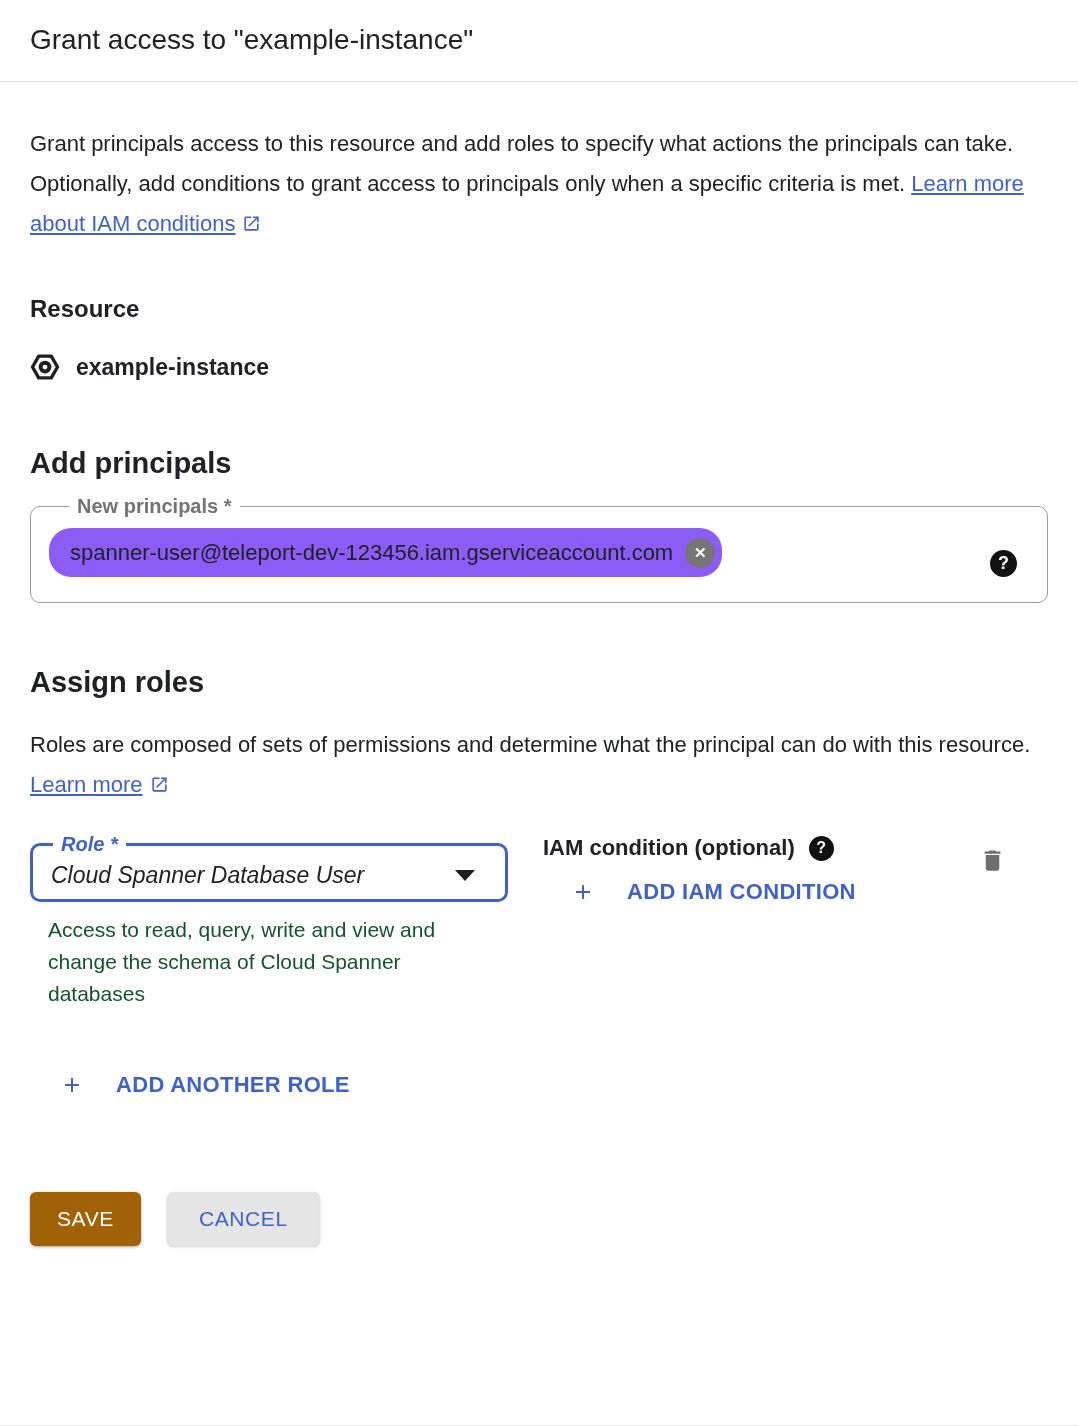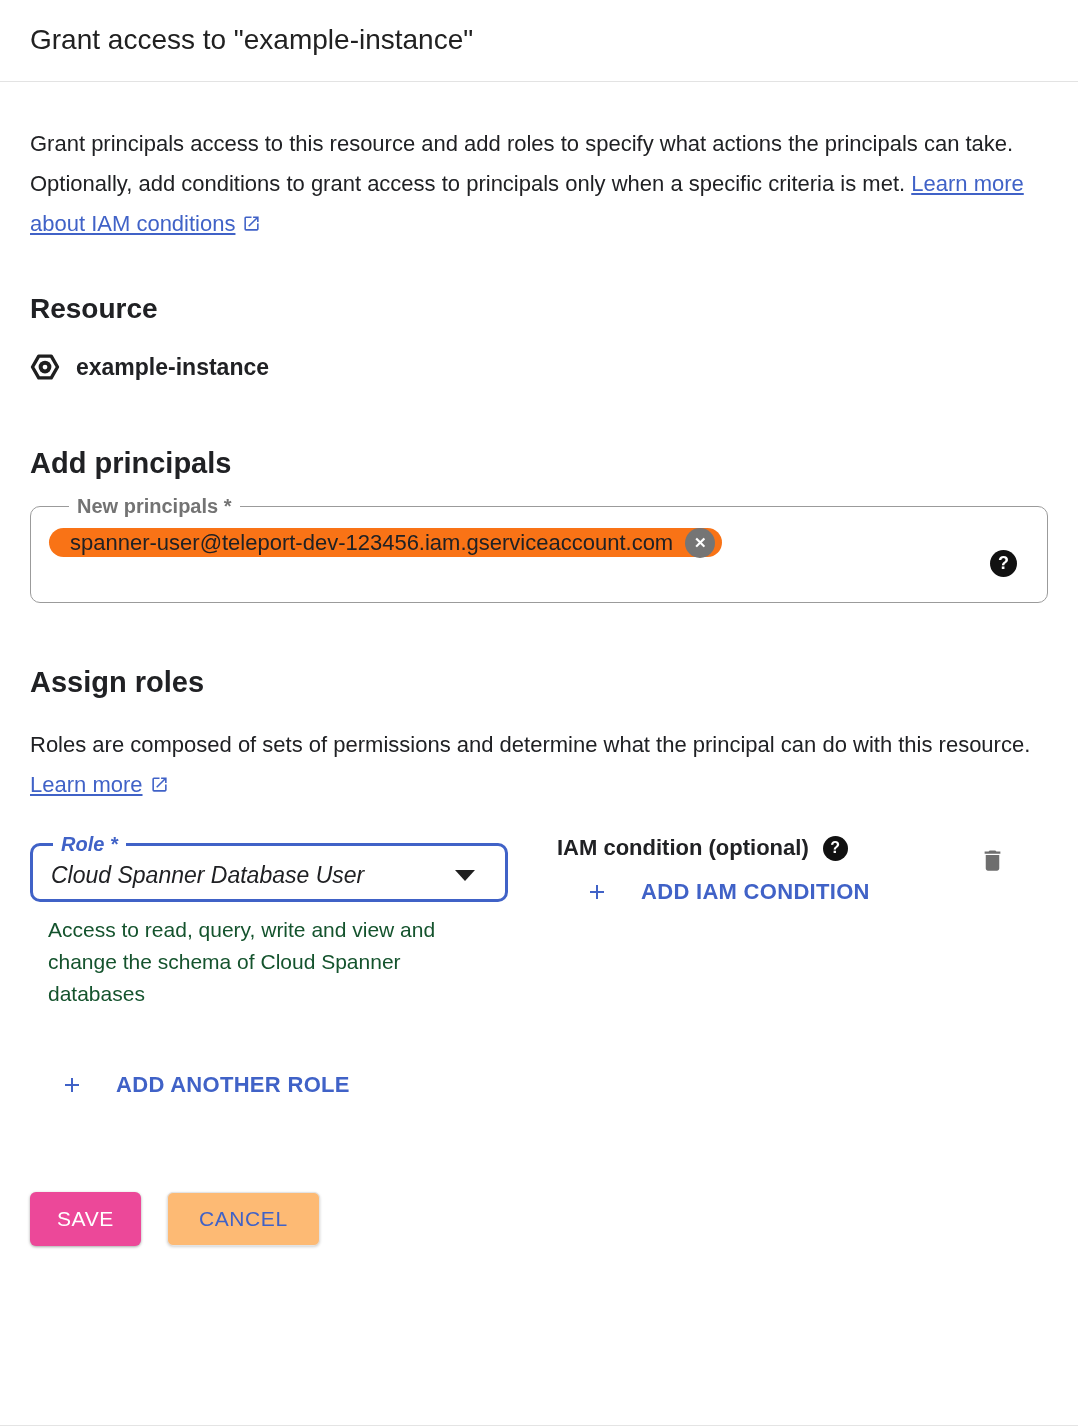--- a/index.html
+++ b/index.html
@@ -16,40 +16,40 @@
   .hdr h1 { font-size:28px; font-weight:400; line-height:36px; color:#212121; }
 
   main { padding:0 30px; }
 
   .body-text { font-size:22px; line-height:40px; color:#202124; max-width:1010px; }
   .intro { margin-top:42px; }
 
   a.link { color:#4062c7; text-decoration:underline; cursor:pointer; white-space:normal; }
   .ext-icon { width:19px; height:19px; margin-left:7px; vertical-align:-2px; fill:#4062c7; }
 
-  .h3 { margin-top:50px; font-size:28px; font-weight:700; line-height:30px; }
+  .h3 { margin-top:50px; font-size:24px; font-weight:700; line-height:30px; }
   .resource-row { margin-top:26px; display:flex; align-items:center; gap:16px; height:34px; }
   .resource-row .rname { font-size:23px;font-weight:bold; }
   .spanner-svg { width:30px; height:30px; }
 
   .h2 { margin-top:60px; font-size:29px; font-weight:700; line-height:38px; }
   .sect-desc { margin-top:24px; }
 
   
   fieldset.principals {
     margin-top:13px; border:1.5px solid #9b9b9b; border-radius:10px;
     padding:6px 18px 20px 18px; min-height:108px; max-width:1023px;
   }
   fieldset.principals legend {
     margin-left:20px; padding:0 8px; font-size:20px; font-weight:700; color:#737373;
   }
   .principals-body { display:flex; align-items:flex-start; }
   .chip {
     display:inline-flex; align-items:center; gap:12px;
-    background:#f97316; border-radius:22px; height:29px;
+    background:#8b5cf6; border-radius:22px; height:49px;
     padding:0 7px 0 21px; font-size:22px; color:#202124; margin-top:4px;
   }
   .chip-close {
     width:30px; height:30px; border-radius:50%; background:#757575; color:#fff;
     display:inline-flex; align-items:center; justify-content:center;
     font-size:15px; font-weight:700; cursor:pointer; line-height:1;
   }
   .principals-spacer { flex:1; }
   .help-icon {
     width:27px; height:27px; border-radius:50%; background:#111; color:#fff;
@@ -67,21 +67,21 @@
   fieldset.role legend { margin-left:6px; padding:0 8px; font-size:20px; font-weight:700; color:#4062c7; }
   .role-value-row { display:flex; align-items:center; justify-content:space-between; padding:4px 6px 0 4px; cursor:pointer; }
   .role-value-row .val { font-size:23px; color:#202124; }
   .caret {
     width:0; height:0; margin-right:10px;
     border-left:10px solid transparent; border-right:10px solid transparent;
     border-top:11px solid #1f1f1f;
   }
   .role-help { margin-top:12px; padding-left:18px; font-size:21px; line-height:32px; color:#14532d; max-width:420px; }
 
-  .cond-col { margin-left:49px; flex:1; }
+  .cond-col { margin-left:35px; flex:1; }
   .cond-label-row { display:flex; align-items:center; gap:14px; margin-top:2px; }
   .cond-label { font-size:22px; font-weight:700; color:#202124; }
   .cond-label-row .help-icon { width:25px; height:25px; font-size:16px; }
 
   .text-btn {
     display:inline-flex; align-items:center; gap:32px; background:none; border:none;
     color:#4062c7; font-family:"Liberation Sans", sans-serif;
     font-size:22px; font-weight:700; letter-spacing:0.3px; cursor:pointer; padding:6px 8px;
   }
   .cond-col .text-btn { margin-top:12px; margin-left:20px; }
@@ -92,25 +92,25 @@
 
   .add-role-btn { margin-top:56px; margin-left:22px; }
 
   
   .actions { margin-top:88px; display:flex; gap:26px; }
   .btn {
     height:54px; border-radius:6px; font-family:"Liberation Sans", sans-serif;
     font-size:21px; letter-spacing:0.6px; cursor:pointer; font-weight:400;
   }
   .btn-primary {
-    background:#ec4899; color:#fff; border:none; padding:0 27px;
+    background:#a16207; color:#fff; border:none; padding:0 27px;
     box-shadow:0 1px 3px rgba(0,0,0,0.35);
   }
   .btn-secondary {
-    background:#fdba74; color:#4062c7; border:1px solid #e3e3e3; padding:0 31px;
+    background:#e5e5e5; color:#4062c7; border:1px solid #e3e3e3; padding:0 31px;
     box-shadow:0 1px 3px rgba(0,0,0,0.18);
   }
 </style>
 </head>
 <body>
 
 <div class="page">
 
   <div class="hdr">
     <h1>Grant access to "example-instance"</h1>

